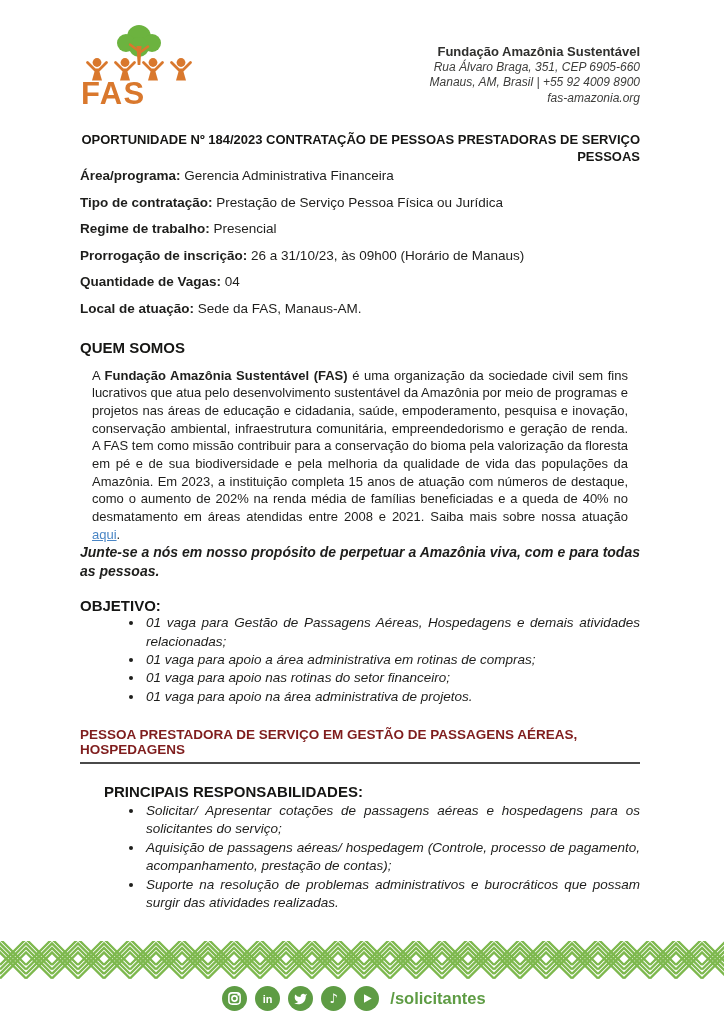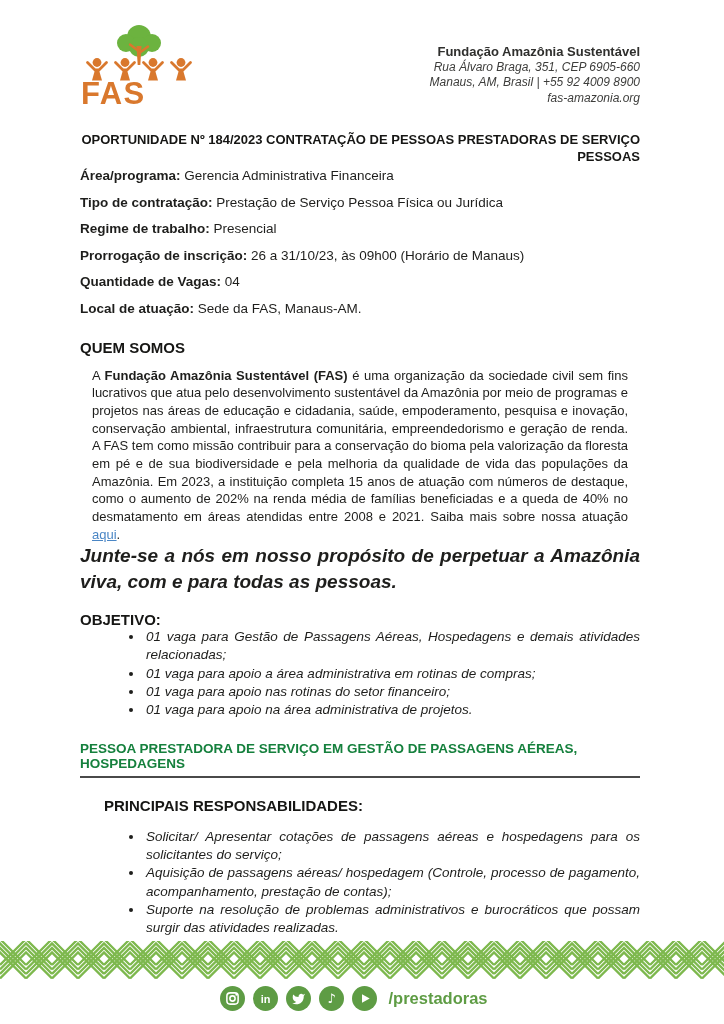--- a/index.html
+++ b/index.html
@@ -33,33 +33,33 @@
   
   .fields { margin-top: 2px; }
   .field { font-size: 13.5px; margin-bottom: 8.5px; line-height: 18px; }
   .field b { font-weight: 700; }
 
   .sec-heading { font-weight: 700; font-size: 15px; color: #161614; }
   .quem-block { margin-top: 21px; }
   .para { margin: 11px 12px 0; text-align: justify; font-size: 13px; line-height: 1.36; }
   .para b { font-weight: 700; }
   .link { color: #4a86c5; text-decoration: underline; cursor: pointer; }
-  .tagline { margin: 0; font-weight: 700; font-style: italic; text-align: justify; font-size: 19px; line-height: 1.36; }
+  .tagline { margin: 0; font-weight: 700; font-style: italic; text-align: justify; font-size: 14px; line-height: 1.36; }
 
   .objetivo-block { margin-top: 16px; }
   .intro { margin: 0; text-align: justify; font-size: 13.5px; line-height: 1.36; }
   ul.doc-list { margin: 0; padding-left: 64px; font-style: italic; }
   ul.doc-list li { font-size: 13.5px; line-height: 1.36; text-align: justify; padding-left: 2px; }
 
   .rule-heading {
     margin-top: 21px; font-weight: 700; font-size: 13.5px;
-    border-bottom: 2px solid #4a4a4a; padding-bottom: 5px; color: #15803d;
+    border-bottom: 2px solid #4a4a4a; padding-bottom: 5px; color: #7f1d1d;
   }
   .resp-block { margin-top: 19px; }
-  .resp-block .sec-heading { margin-bottom: 14px; padding-left: 24px; }
+  .resp-block .sec-heading { margin-bottom: 2px; padding-left: 24px; }
 
   
   .doc-footer { position: absolute; left: 0; right: 16px; bottom: 0; }
   .zigzag { display: block; width: 724px; height: 38px; }
   .social-row { display: flex; align-items: center; justify-content: center; gap: 8px; padding: 7px 0 13px; }
   .social-icon { width: 25px; height: 25px; display: block; cursor: pointer; }
   .handle { color: #5e9c44; font-weight: 700; font-size: 16.5px; margin-left: 3px; }
 </style>
 </head>
 <body>
@@ -202,16 +202,16 @@
         <path transform="translate(5.3,5.8) scale(0.56)" fill="#fff" d="M23 3a10.9 10.9 0 0 1-3.14 1.53 4.48 4.48 0 0 0-7.86 3v1A10.66 10.66 0 0 1 3 4s-4 9 5 13a11.64 11.64 0 0 1-7 2c9 5 20 0 20-11.5a4.5 4.5 0 0 0-.08-.83A7.72 7.72 0 0 0 23 3z"></path>
       </svg>
       <svg class="social-icon" viewBox="0 0 24 24">
         <circle cx="12" cy="12" r="12" fill="#5e9c44"></circle>
         <text x="12" y="16.5" text-anchor="middle" font-family="DejaVu Sans, sans-serif" font-size="12.5" fill="#fff">♪</text>
       </svg>
       <svg class="social-icon" viewBox="0 0 24 24">
         <circle cx="12" cy="12" r="12" fill="#5e9c44"></circle>
         <polygon points="9.6,7.9 17,12 9.6,16.1" fill="#fff"></polygon>
       </svg>
-      <span class="handle">/prestadoras</span>
+      <span class="handle">/solicitantes</span>
     </div>
   </footer>
 </div>
 
 </body></html>

